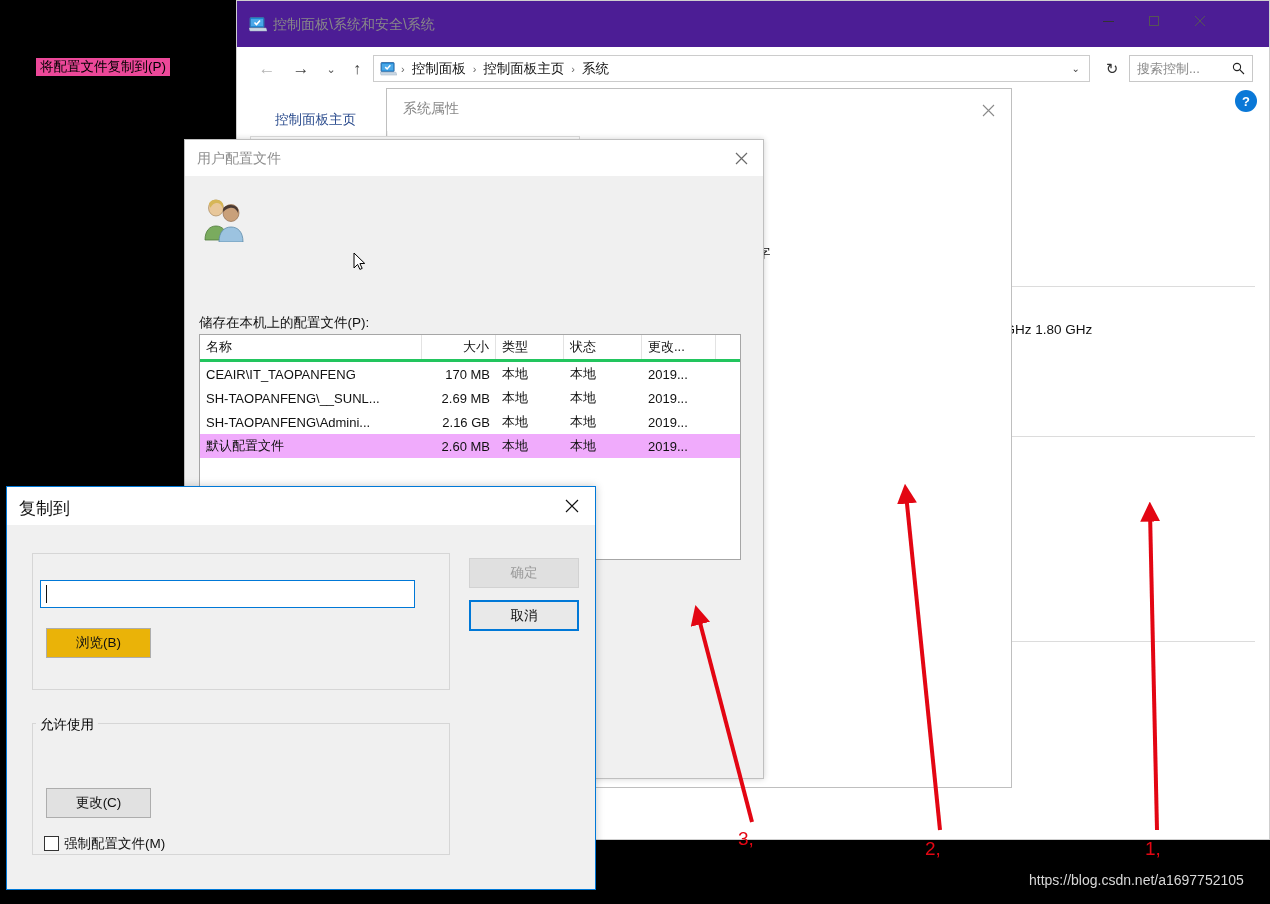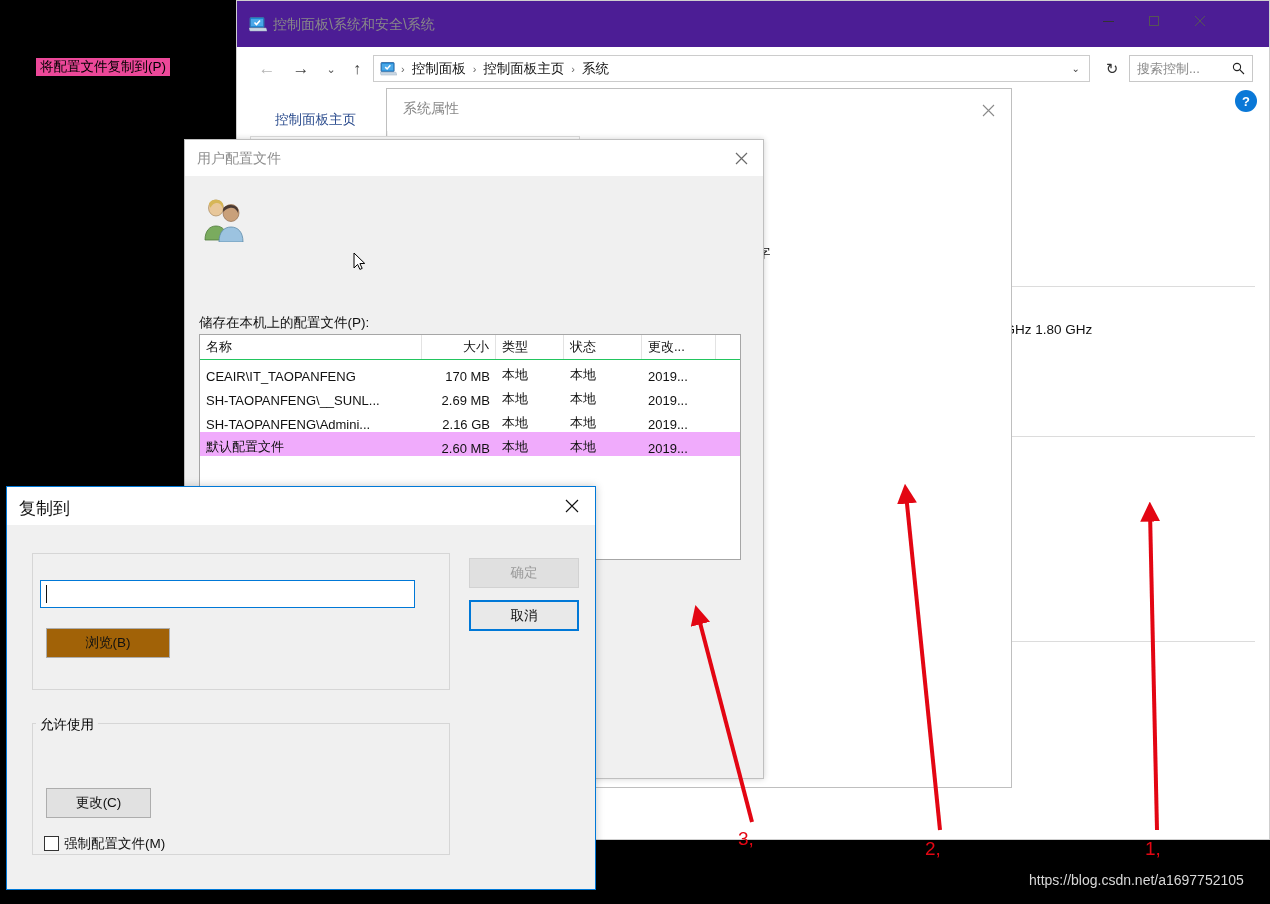--- a/index.html
+++ b/index.html
@@ -157,27 +157,27 @@
     left:84px;top:60px;width:468px;
     font-size:13.5px;line-height:21px;color:#111;
   }
   #up-cursor{left:168px;top:112px;width:13px;height:19px;}
   #up-list-label{left:14px;top:174px;font-size:13.5px;color:#111;}
   #up-listbox{
     left:14px;top:194px;width:542px;height:226px;
     background:#fff;border:1px solid #a6a6a6;box-sizing:border-box;
     overflow:hidden;
   }
-  .lv-head{display:flex;height:24px;border-bottom:1px solid #22c55e;background:#fff;}
+  .lv-head{display:flex;height:24px;border-bottom:3px solid #22c55e;background:#fff;}
   .lv-th{
     font-size:13px;color:#111;display:flex;align-items:center;
     border-right:1px solid #e3e3e3;padding:0 6px;box-sizing:border-box;
     white-space:nowrap;
   }
-  .lv-row{display:flex;height:24px;align-items:flex-end;}
+  .lv-row{display:flex;height:24px;align-items:center;}
   .lv-row.sel{background:#f0abfc;}
   .lv-td{
     font-size:13px;color:#111;display:flex;align-items:center;
     padding:0 6px;box-sizing:border-box;white-space:nowrap;overflow:hidden;
   }
   .c-name{width:222px;}
   .c-size{width:74px;justify-content:flex-end;}
   .c-type{width:68px;}
   .c-status{width:78px;}
   .c-mod{width:74px;}
@@ -200,21 +200,21 @@
   .ct-group{
     position:absolute;border:1px solid #d6d6d6;box-sizing:border-box;
   }
   #ct-group-dest{left:25px;top:66px;width:418px;height:137px;}
   #ct-label-dest{left:36px;top:58px;background:#ec4899;padding:0 4px;font-size:13.5px;}
   #ct-input{
     left:40px;top:580px;width:375px;height:28px;
     background:#fff;border:1px solid #0078d7;box-sizing:border-box;
   }
   #ct-caret{left:46px;top:585px;width:1px;height:18px;background:#111;}
-  #btn-ct-browse{left:46px;top:628px;width:124px;height:30px;background:#a16207;}
+  #btn-ct-browse{left:46px;top:628px;width:105px;height:30px;background:#eab308;}
   #ct-group-allow{left:25px;top:236px;width:418px;height:132px;}
   #ct-label-allow{left:36px;top:716px;background:#f0f0f0;padding:0 4px;font-size:13.5px;}
   #btn-ct-change{left:46px;top:788px;width:105px;height:30px;background:#e1e1e1;}
   #ct-check{left:44px;top:836px;width:15px;height:15px;border:1px solid #333;background:#fff;box-sizing:border-box;}
   #ct-check-label{left:64px;top:835px;font-size:13.5px;color:#111;white-space:nowrap;}
   #btn-ct-ok{
     left:469px;top:558px;width:110px;height:30px;
     background:#e0e0e0;border:1px solid #d2d2d2;color:#9a9a9a;
   }
   #btn-ct-cancel{

